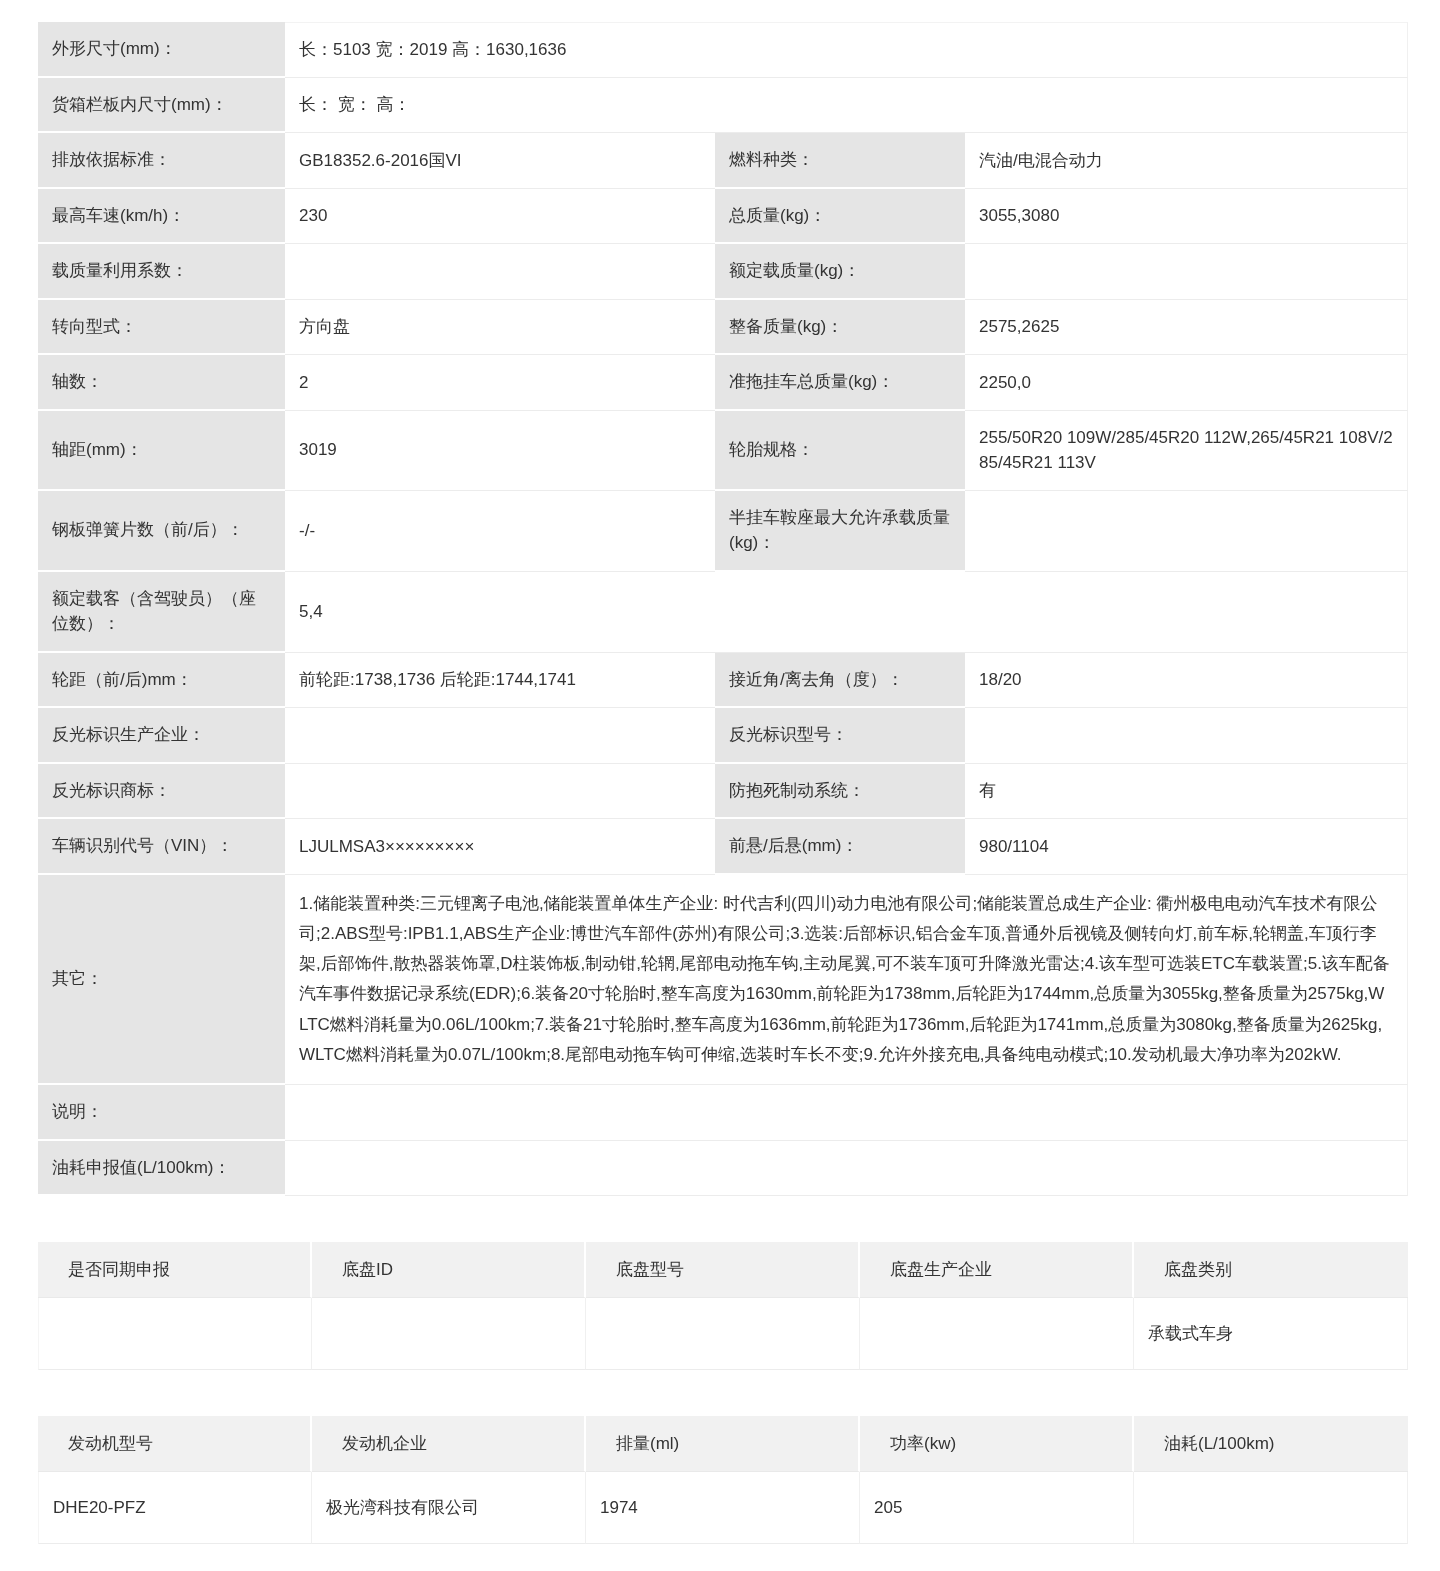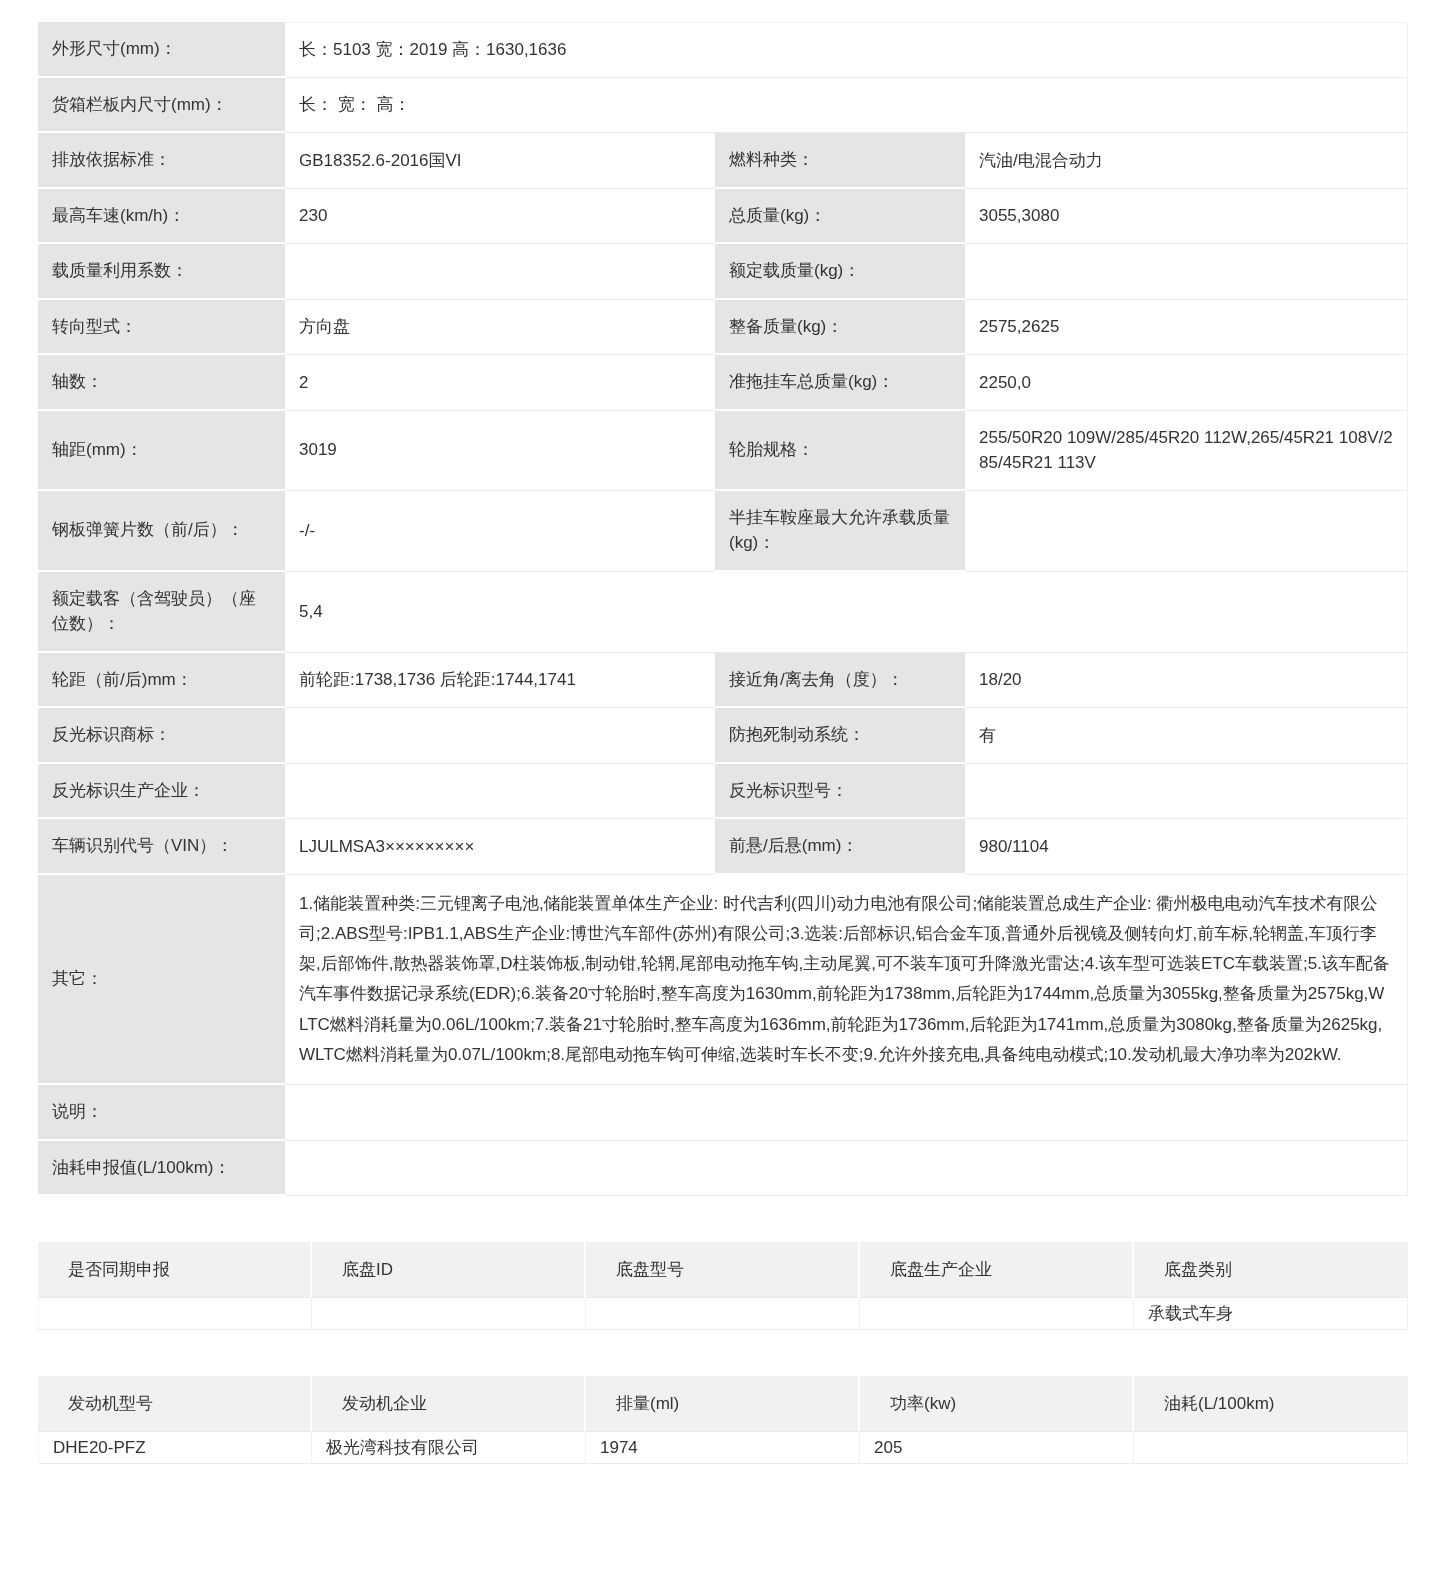--- a/index.html
+++ b/index.html
@@ -44,21 +44,21 @@
     text-align: left;
     font-size: 17px;
     padding: 16px 30px;
     border-right: 2px solid #ffffff;
     border-bottom: 1px solid #e9e9e9;
     color: #333333;
   }
   .grid th:last-child { border-right: none; }
   .grid td {
     font-size: 17px;
-    padding: 4px 14px;
+    padding: 24px 14px;
     background: #ffffff;
     border-right: 1px solid #f0f0f0;
     border-bottom: 1px solid #ececec;
     vertical-align: middle;
     word-break: break-all;
   }
   .grid td:first-child { border-left: 1px solid #f5f5f5; }
 </style>
 </head>
 <body>
@@ -127,30 +127,30 @@
           <td class="lbl">额定载客（含驾驶员）（座位数）：</td>
           <td class="val" colspan="3">5,4</td>
         </tr>
         <tr>
           <td class="lbl">轮距（前/后)mm：</td>
           <td class="val">前轮距:1738,1736 后轮距:1744,1741</td>
           <td class="lbl">接近角/离去角（度）：</td>
           <td class="val">18/20</td>
         </tr>
         <tr>
+          <td class="lbl">反光标识生产企业：</td>
+          <td class="val"></td>
+          <td class="lbl">反光标识型号：</td>
+          <td class="val"></td>
+        </tr>
+        <tr>
           <td class="lbl">反光标识商标：</td>
           <td class="val"></td>
           <td class="lbl">防抱死制动系统：</td>
           <td class="val">有</td>
-        </tr>
-        <tr>
-          <td class="lbl">反光标识生产企业：</td>
-          <td class="val"></td>
-          <td class="lbl">反光标识型号：</td>
-          <td class="val"></td>
         </tr>
         <tr>
           <td class="lbl">车辆识别代号（VIN）：</td>
           <td class="val">LJULMSA3×××××××××</td>
           <td class="lbl">前悬/后悬(mm)：</td>
           <td class="val">980/1104</td>
         </tr>
         <tr>
           <td class="lbl">其它：</td>
           <td class="val other-val" colspan="3">1.储能装置种类:三元锂离子电池,储能装置单体生产企业: 时代吉利(四川)动力电池有限公司;储能装置总成生产企业: 衢州极电电动汽车技术有限公司;2.ABS型号:IPB1.1,ABS生产企业:博世汽车部件(苏州)有限公司;3.选装:后部标识,铝合金车顶,普通外后视镜及侧转向灯,前车标,轮辋盖,车顶行李架,后部饰件,散热器装饰罩,D柱装饰板,制动钳,轮辋,尾部电动拖车钩,主动尾翼,可不装车顶可升降激光雷达;4.该车型可选装ETC车载装置;5.该车配备汽车事件数据记录系统(EDR);6.装备20寸轮胎时,整车高度为1630mm,前轮距为1738mm,后轮距为1744mm,总质量为3055kg,整备质量为2575kg,WLTC燃料消耗量为0.06L/100km;7.装备21寸轮胎时,整车高度为1636mm,前轮距为1736mm,后轮距为1741mm,总质量为3080kg,整备质量为2625kg,WLTC燃料消耗量为0.07L/100km;8.尾部电动拖车钩可伸缩,选装时车长不变;9.允许外接充电,具备纯电动模式;10.发动机最大净功率为202kW.</td>

